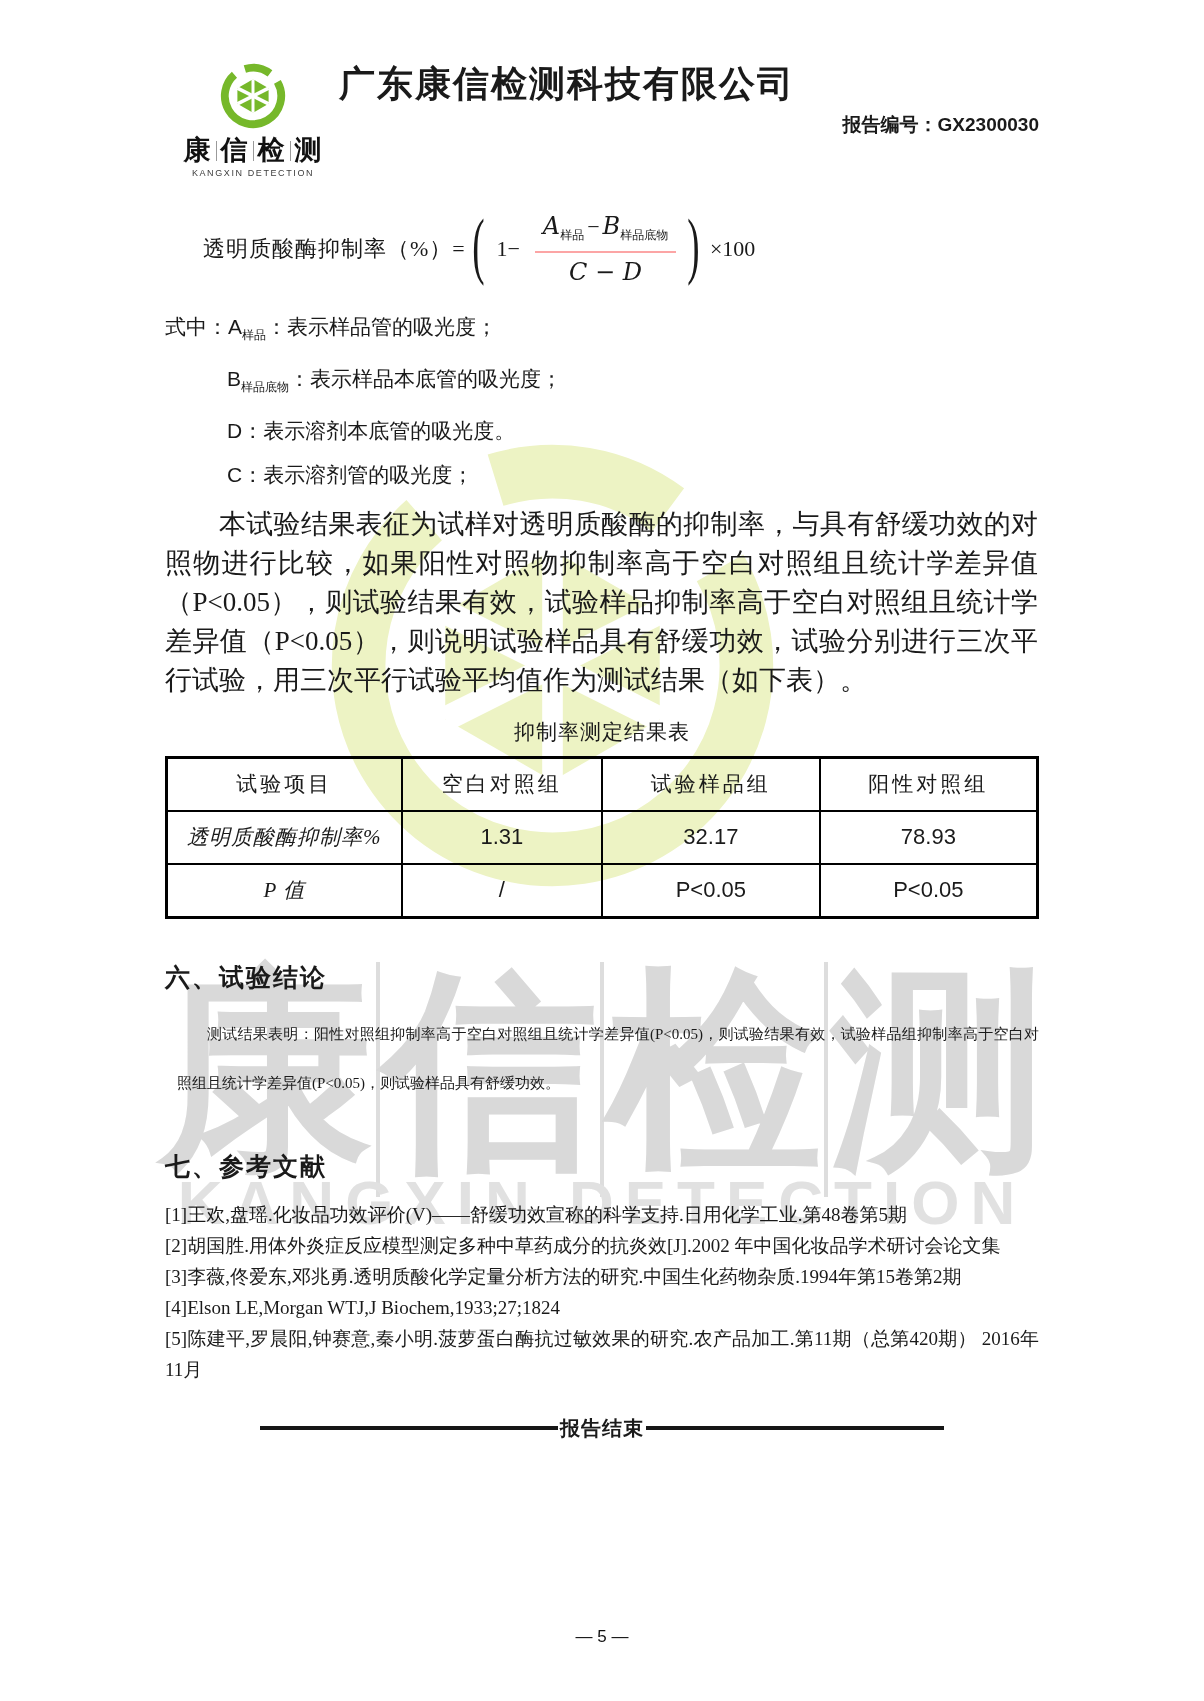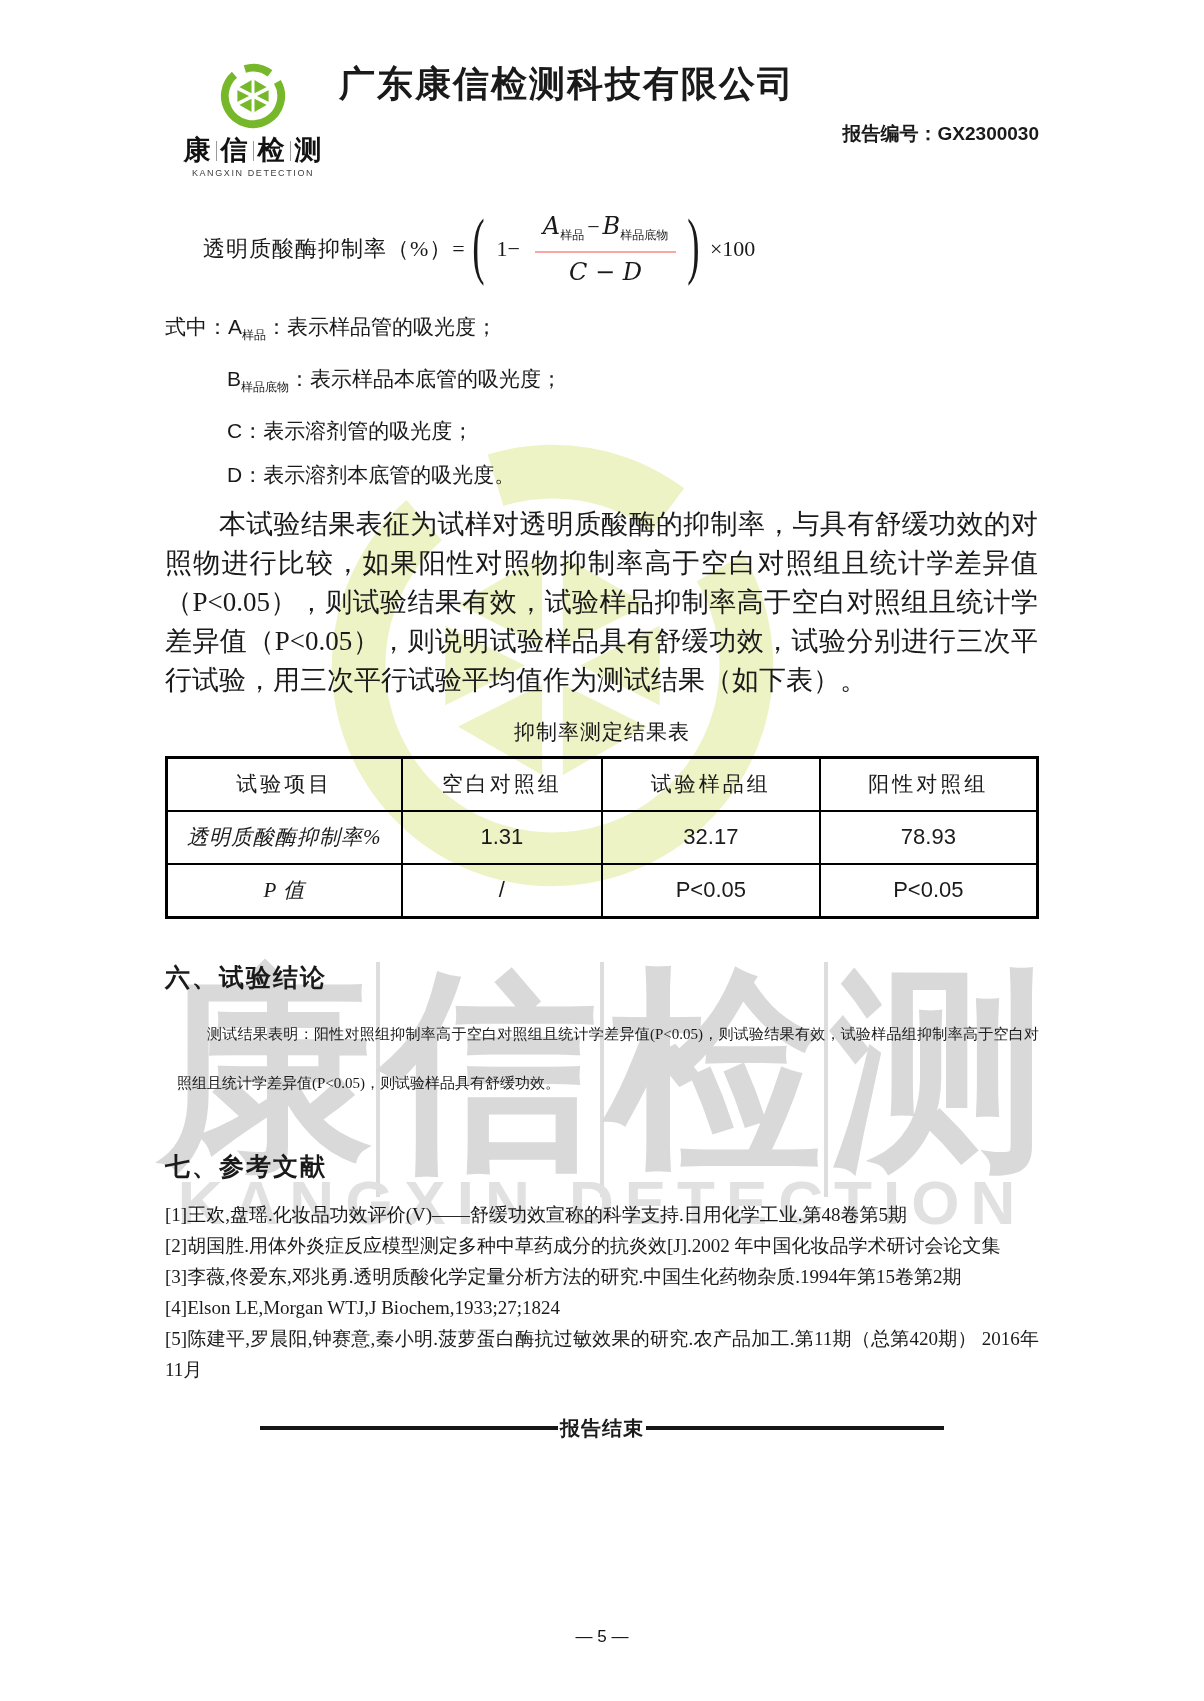--- a/index.html
+++ b/index.html
@@ -19,21 +19,21 @@
   
   .content {position:relative; z-index:1; padding:64px 165px 0 165px;}
   .header {position:relative; min-height:120px;}
   .logo-block {position:absolute; left:8px; top:-4px; width:160px; text-align:center;}
   .logo-svg {width:72px; height:72px; color:#76b82a;}
   .logo-words {font-size:27px; font-weight:bold; letter-spacing:1px; line-height:1.1; color:#111; white-space:nowrap;}
   .logo-sep {display:inline-block; width:1px; height:20px; background:#9a9a9a; margin:0 4px; vertical-align:-2px;}
   .logo-latin {font-size:9px; letter-spacing:1.6px; color:#3c3c3c; margin-top:2px;
     font-family:"Liberation Sans","DejaVu Sans",sans-serif;}
   .company-title {text-align:center; padding-right:70px; font-size:36px; font-weight:bold; letter-spacing:2px; line-height:40px;}
-  .report-no {text-align:right; margin-top:17px; font-size:19px; font-weight:bold;}
+  .report-no {text-align:right; margin-top:8px; font-size:19px; font-weight:bold;}
   .report-no .no {font-family:"Liberation Sans","DejaVu Sans",sans-serif;}
   
   .formula {display:flex; align-items:center; margin:28px 0 0 38px; font-size:22px;gap:8px;}
   .f-lhs {letter-spacing:1px;}
   .f-paren {font-size:74px; font-weight:300; line-height:0.9; transform:scaleX(.5); margin:0 -8px; padding-bottom:8px;}
   .f-one {margin:0 2px 0 6px;}
   .f-frac {display:inline-flex; flex-direction:column; text-align:center; margin:0 5px; vertical-align:middle;}
   .f-num {display:block; border-bottom:2px solid #fca5a5; padding:0 8px 7px 8px; white-space:nowrap;}
   .f-den {display:block; padding-top:5px;}
   .f-var {font-family:"DejaVu Serif",serif; font-style:italic; font-size:24px;}
@@ -124,22 +124,22 @@
         <span class="f-num"><em class="f-var">A</em><sub class="f-sub">样品</sub><span class="f-op">−</span><em class="f-var">B</em><sub class="f-sub">样品底物</sub></span>
         <span class="f-den"><em class="f-var">C − D</em></span>
       </span>
       <span class="f-paren">)</span>
       <span class="f-times">×100</span>
     </div>
 
     <div class="defs">
       <div class="def-line"><span>式中：</span><span class="def-sym">A</span><sub class="def-sub">样品</sub><span>：表示样品管的吸光度；</span></div>
       <div class="def-line indent"><span class="def-sym">B</span><sub class="def-sub">样品底物</sub><span>：表示样品本底管的吸光度；</span></div>
+      <div class="def-line indent"><span class="def-sym">D</span><span>：表示溶剂本底管的吸光度。</span></div>
       <div class="def-line indent"><span class="def-sym">C</span><span>：表示溶剂管的吸光度；</span></div>
-      <div class="def-line indent"><span class="def-sym">D</span><span>：表示溶剂本底管的吸光度。</span></div>
     </div>
 
     <p class="para">本试验结果表征为试样对透明质酸酶的抑制率，与具有舒缓功效的对照物进行比较，如果阳性对照物抑制率高于空白对照组且统计学差异值（P&lt;0.05），则试验结果有效，试验样品抑制率高于空白对照组且统计学差异值（P&lt;0.05），则说明试验样品具有舒缓功效，试验分别进行三次平行试验，用三次平行试验平均值作为测试结果（如下表）。</p>
 
     <div class="table-title">抑制率测定结果表</div>
     <table class="results-table">
       <colgroup>
           <col class="c1">
           <col class="c2">
           <col class="c3">

